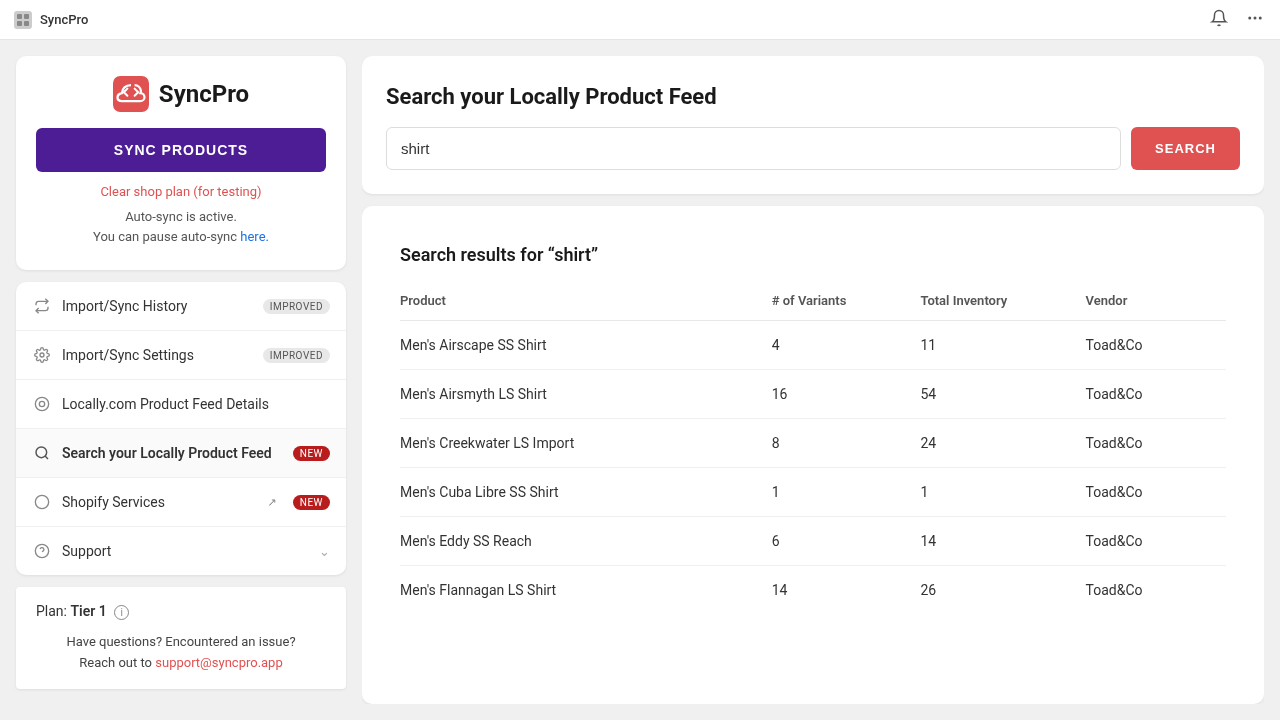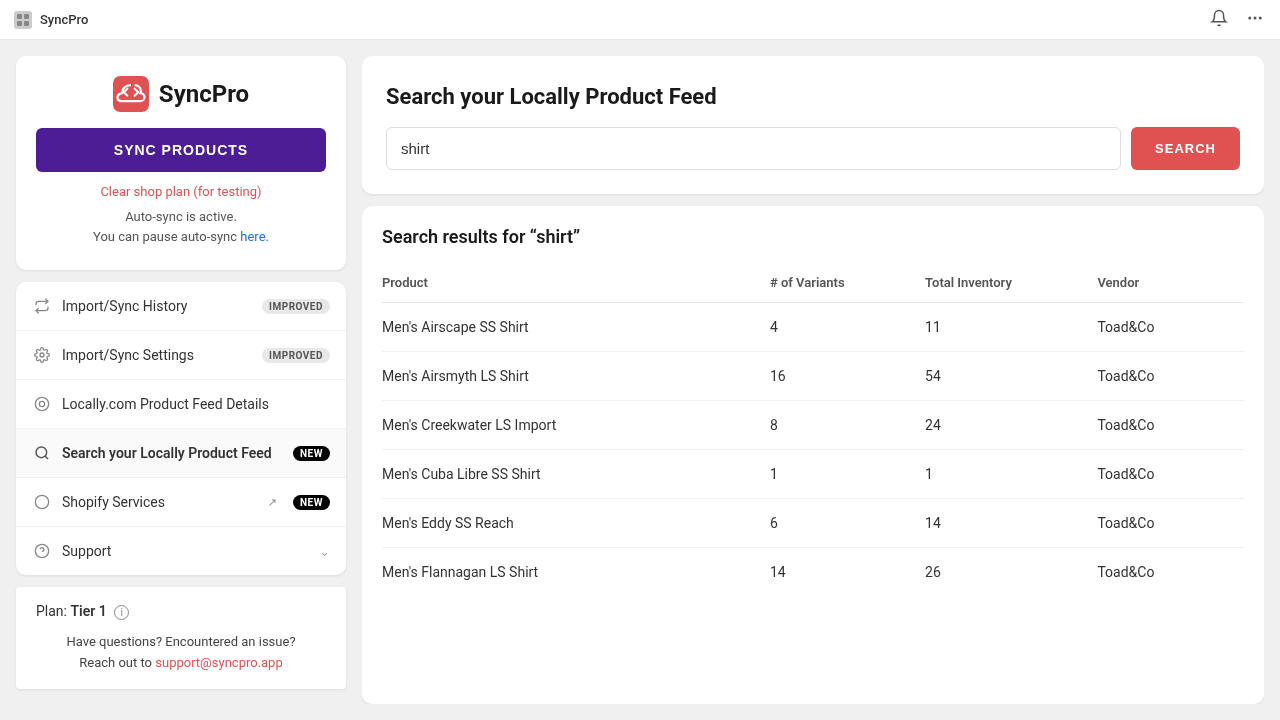--- a/index.html
+++ b/index.html
@@ -168,31 +168,31 @@
     }
 
     .nav-label {
       flex: 1;
       font-size: 14px;
       color: #333;
     }
 
     .badge {
       font-size: 10px;
-      font-weight: 700;
+      font-weight: 400;
       padding: 2px 7px;
       border-radius: 10px;
       letter-spacing: 0.5px;
     }
     .badge-improved {
       background: #e8e8e8;
       color: #555;
     }
     .badge-new {
-      background: #000000;
+      background: #b91c1c;
       color: #fff;
     }
 
     .nav-chevron {
       color: #aaa;
       font-size: 13px;
     }
 
     
     .plan-card {
@@ -284,21 +284,21 @@
       font-size: 13px;
       font-weight: 700;
       letter-spacing: 1px;
       cursor: pointer;
     }
 
     
     .results-section {
       background: #fff;
       border-radius: 10px;
-      padding: 20px;
+      padding: 38px;
       box-shadow: 0 1px 3px rgba(0,0,0,0.08);
       flex: 1;
     }
 
     .results-title {
       font-size: 18px;
       font-weight: 600;
       color: #1a1a1a;
       margin-bottom: 20px;
     }

